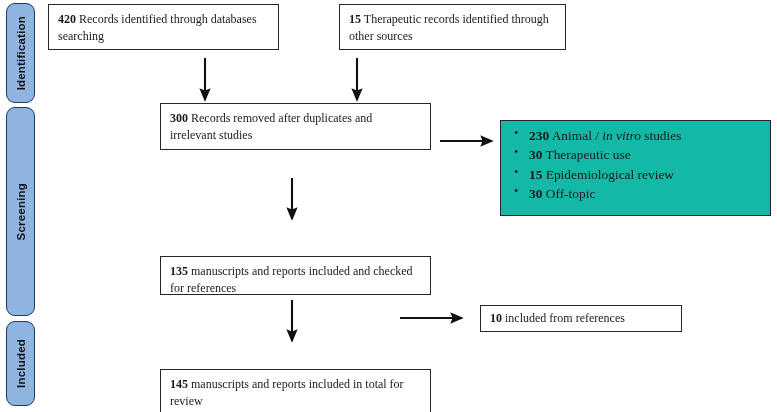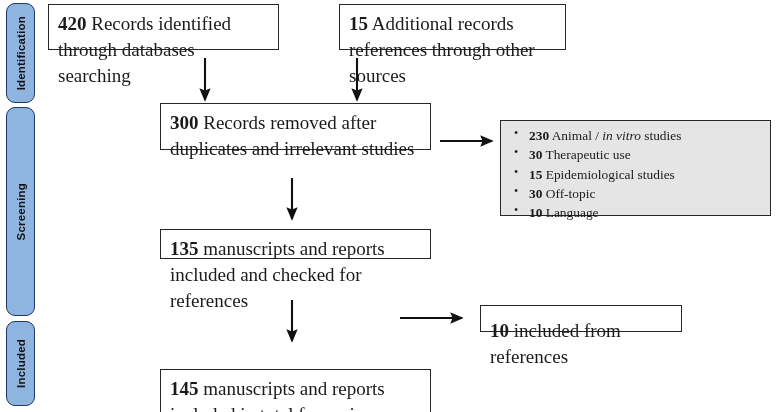--- a/index.html
+++ b/index.html
@@ -40,30 +40,30 @@
     white-space: nowrap;
   }
 
   
   .flow-box {
     position: absolute;
     background: #ffffff;
     border: 1.4px solid #262626;
     box-sizing: border-box;
     padding: 6px 9px 5px 9px;
-    font-size: 19px;
+    font-size: 12px;
     line-height: 1.38;
     color: #1a1a1a;
   }
   .flow-box .b { font-weight: bold; }
 
   
   .bullet-box {
     position: absolute;
-    background: #e5e5e5;
+    background: #14b8a6;
     border: 1.4px solid #262626;
     box-sizing: border-box;
     padding: 6px 8px 6px 6px;
     font-size: 13.4px;
     line-height: 1.33;
     color: #1a1a1a;
   }
   .bullet-box ul {
     margin: 0;
     padding: 0 0 0 22px;
@@ -111,21 +111,21 @@
     <span class="phase-label">Included</span>
   </div>
 
   <div class="flow-box" style="left:48px; top:4px; width:231px; height:46px;">
     <span class="b">420</span>
     <span>Records identified through databases searching</span>
   </div>
 
   <div class="flow-box" style="left:339px; top:4px; width:227px; height:46px;">
     <span class="b">15</span>
-    <span>Additional records references through other sources</span>
+    <span>Therapeutic records identified through other sources</span>
   </div>
 
   <div class="flow-box" style="left:160px; top:103px; width:271px; height:47px;">
     <span class="b">300</span>
     <span>Records removed after duplicates and irrelevant studies</span>
   </div>
 
   <div class="bullet-box" style="left:500px; top:120px; width:271px; height:96px;">
     <ul>
       <li>
@@ -133,39 +133,35 @@
         <span>Animal /</span>
         <span class="it">in vitro</span>
         <span>studies</span>
       </li>
       <li>
         <span class="b">30</span>
         <span>Therapeutic use</span>
       </li>
       <li>
         <span class="b">15</span>
-        <span>Epidemiological studies</span>
+        <span>Epidemiological review</span>
       </li>
       <li>
         <span class="b">30</span>
         <span>Off-topic</span>
       </li>
-      <li>
-        <span class="b">10</span>
-        <span>Language</span>
-      </li>
     </ul>
   </div>
 
-  <div class="flow-box" style="left:160px; top:229px; width:271px; height:30px;">
+  <div class="flow-box" style="left:160px; top:256px; width:271px; height:39px;">
     <span class="b">135</span>
     <span>manuscripts and reports included and checked for references</span>
   </div>
 
-  <div class="flow-box" style="left:480px; top:305px; width:202px; height:27px; padding-top:12px;">
+  <div class="flow-box" style="left:480px; top:305px; width:202px; height:27px; padding-top:4px;">
     <span class="b">10</span>
     <span>included from references</span>
   </div>
 
   <div class="flow-box" style="left:160px; top:369px; width:271px; height:58px;">
     <span class="b">145</span>
     <span>manuscripts and reports included in total for review</span>
   </div>
 
   <svg id="arrow-layer" viewBox="0 0 777 412">

